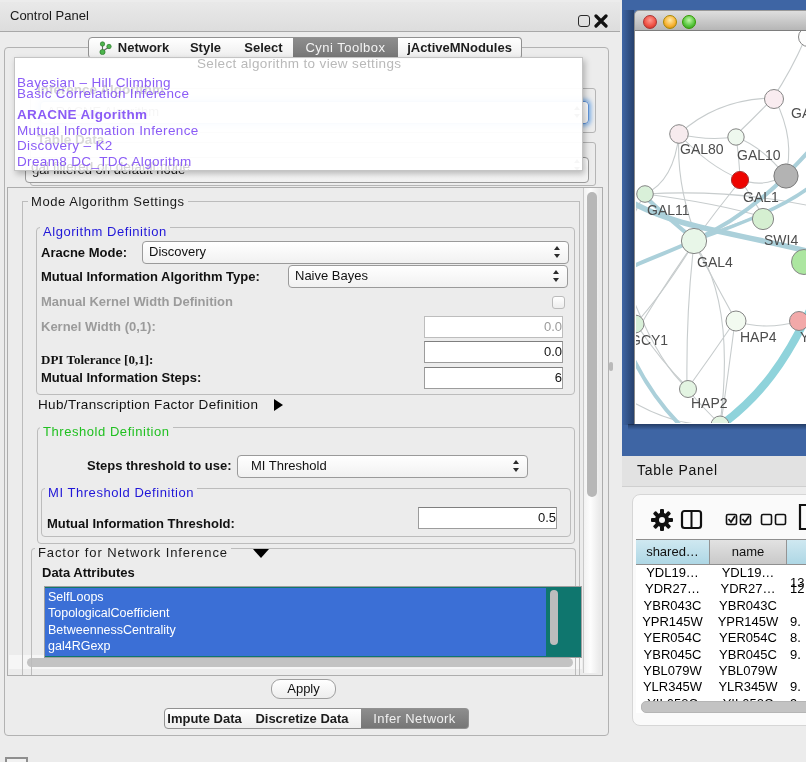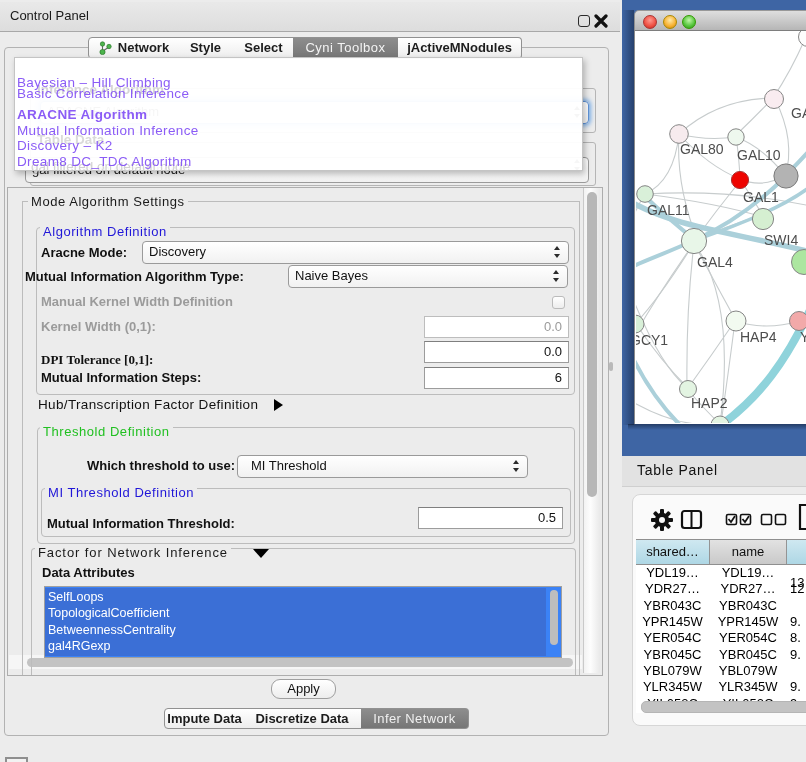--- a/index.html
+++ b/index.html
@@ -26,21 +26,21 @@
 .combo{position:absolute;height:21px;border:1px solid #9a9a9a;border-radius:4px;
  background:linear-gradient(#ffffff,#f1f1f1);line-height:20px;}
 .combo .cv{position:absolute;left:6px;top:0;}
 .arr{position:absolute;right:8px;top:4px;width:6px;height:12px;}
 .arr:before{content:"";position:absolute;left:0;top:0;border-left:3px solid transparent;border-right:3px solid transparent;border-bottom:4.5px solid #2b2b2b;}
 .arr:after{content:"";position:absolute;left:0;bottom:0;border-left:3px solid transparent;border-right:3px solid transparent;border-top:4.5px solid #2b2b2b;}
 
 .group{position:absolute;border:1px solid #bcbcbc;border-radius:4px;}
 .gtitle{position:absolute;top:-4px;background:#ececec;padding:0 3px;font-size:13px;letter-spacing:0.55px;white-space:nowrap;}
 .field{position:absolute;height:20px;border:1px solid #9c9c9c;border-top-color:#7f7f7f;background:#fff;
- text-align:right;line-height:20px;padding-right:6px;}
+ text-align:right;line-height:20px;padding-right:0;}
 
 .sbv{position:absolute;border-radius:6px;background:#b7b7b7;}
 .sbh{position:absolute;border-radius:5px;background:#c3c3c3;}
 
 #popup{left:14px;top:57px;width:567px;height:112px;background:rgba(255,255,255,0.96);
  border:1px solid #c4c4c4;box-shadow:2px 3px 6px rgba(0,0,0,0.25);z-index:50;}
 #popup div{position:absolute;left:2px;white-space:nowrap;font-size:13.5px;letter-spacing:0.35px;color:#8b5cf6;}
 
 #desktop{left:622px;top:0;width:184px;height:456px;background:#3e65a4;}
 #macwin{left:634px;top:10px;width:172px;height:415px;}
@@ -100,75 +100,76 @@
 </div>
 
 <div class="group" style="left:36px;top:227px;width:537px;height:166px;">
   <span class="gtitle" style="left:3px;color:#2016d8;">Algorithm Definition</span>
 </div>
 <div class="abs b" style="left:41px;top:245px;">Aracne Mode:</div>
 <div class="combo" style="left:142px;top:241px;width:425px;">
     <span class="cv">Discovery</span>
     <span class="arr"></span>
   </div>
-<div class="abs b" style="left:25px;top:269px;">Mutual Information Algorithm Type:</div>
+<div class="abs b" style="left:41px;top:269px;">Mutual Information Algorithm Type:</div>
 <div class="combo" style="left:288px;top:265px;width:278px;">
     <span class="cv">Naive Bayes</span>
     <span class="arr"></span>
   </div>
 <div class="abs b gray" style="left:41px;top:294px;">Manual Kernel Width Definition</div>
 <div class="abs" style="left:552px;top:296px;width:11px;height:11px;border:1px solid #bbb;border-radius:3px;background:linear-gradient(#fff,#ededed);"></div>
 <div class="abs b gray" style="left:41px;top:319px;">Kernel Width (0,1):</div>
 <div class="field gray" style="left:424px;top:316px;width:137px;border-color:#bdbdbd;">0.0</div>
 <div class="abs b" style="left:41px;top:352px;font-family:Liberation Serif, serif;">DPI Tolerance [0,1]:</div>
 <div class="field" style="left:424px;top:341px;width:137px;">0.0</div>
 <div class="abs b" style="left:41px;top:370px;">Mutual Information Steps:</div>
 <div class="field" style="left:424px;top:367px;width:137px;">6</div>
 <div class="abs" style="left:38px;top:397px;font-size:13.5px;letter-spacing:0.35px;">Hub/Transcription Factor Definition</div>
 <div class="abs" style="left:274px;top:399px;width:0;height:0;border-top:6px solid transparent;border-bottom:6px solid transparent;border-left:9px solid #000;"></div>
 
 <div class="group" style="left:37px;top:427px;width:536px;height:115px;">
   <span class="gtitle" style="left:2px;color:#21c021;">Threshold Definition</span>
 </div>
-<div class="abs b" style="left:87px;top:458px;">Which threshold to use:</div>
+<div class="abs b" style="left:87px;top:458px;">Steps threshold to use:</div>
 <div class="combo" style="left:237px;top:455px;width:289px;">
     <span class="cv" style="left:13px;">MI Threshold</span>
     <span class="arr"></span>
   </div>
 <div class="group" style="left:41px;top:488px;width:528px;height:47px;">
   <span class="gtitle" style="left:3px;color:#2016d8;">MI Threshold Definition</span>
 </div>
 <div class="abs b" style="left:47px;top:516px;">Mutual Information Threshold:</div>
 <div class="field" style="left:418px;top:507px;width:137px;">0.5</div>
 
 <div class="group" style="left:31px;top:548px;width:543px;height:126px;border-bottom:none;border-radius:4px 4px 0 0;">
   <span class="gtitle" style="left:3px;color:#1a1a1a;letter-spacing:0.9px;">Factor for Network Inference</span>
 </div>
 <div class="abs" style="left:253px;top:549px;width:0;height:0;border-left:8px solid transparent;border-right:8px solid transparent;border-top:9px solid #000;"></div>
 <div class="abs b" style="left:42px;top:565px;text-align:center;">Data Attributes</div>
-<div class="abs" style="left:44px;top:586px;width:516px;height:70px;border:1px solid #9f9f9f;background:#3b82f6;overflow:hidden;">
+<div class="abs" style="left:44px;top:586px;width:516px;height:70px;border:1px solid #9f9f9f;background:#0f766e;overflow:hidden;padding-left:20px;">
   <div style="position:absolute;left:0px;top:1px;width:501px;height:68px;background:#3b6fd6;"></div>
   <div style="position:absolute;left:3px;top:1.6px;color:#fff;font-size:12.5px;line-height:16.6px;">SelfLoops<br>TopologicalCoefficient<br>BetweennessCentrality<br>gal4RGexp</div>
   <div class="sbv" style="left:505px;top:3px;width:8px;height:55px;background:#bdbdbd;"></div>
 </div>
 
 <div class="abs" style="left:271px;top:679px;width:63px;height:18px;border:1px solid #9f9f9f;border-radius:9px;background:linear-gradient(#fff,#ededed);text-align:center;line-height:18px;font-size:13px;">Apply</div>
 
 <div class="seg first" style="top:708px;left:164px;width:79px;height:19px;line-height:19px;">Impute Data</div>
 <div class="seg" style="top:708px;left:243px;width:118px;height:19px;line-height:19px;">Discretize Data</div>
 <div class="seg last sel" style="top:708px;left:361px;width:107px;height:19px;line-height:19px;font-weight:normal;color:#f0f0f0;letter-spacing:0.4px;">Infer Network</div>
 
 <div class="abs" style="left:5px;top:757px;width:19px;height:14px;border:2px solid #8f8f8f;background:#f2f2f2;"></div>
 
 <div class="abs" style="left:609px;top:362px;width:4px;height:9px;background:#b9b9b9;border-radius:2px;"></div>
 
 <div class="abs" id="popup">
   <div style="left:22px;top:24px;color:#d6d6d6;font-weight:bold;letter-spacing:0;">Inference Algorithm</div>
   <div style="left:22px;top:74px;color:#dadada;font-weight:bold;letter-spacing:0;">Table Data</div>
   <div style="left:16px;top:101px;color:#d2d2d2;letter-spacing:0;">gal filtered on default node</div>
+  <div style="left:182px;top:-2px;color:#b9b9b9;">Select algorithm to view settings</div>
   <div style="top:17px;">Bayesian – Hill Climbing</div>
   <div style="top:28px;">Basic Correlation Inference</div>
   <div style="top:49px;font-weight:bold;">ARACNE Algorithm</div>
   <div style="top:65px;">Mutual Information Inference</div>
   <div style="top:80px;">Discovery – K2</div>
   <div style="top:96px;">Dream8 DC_TDC Algorithm</div>
 </div>
 
 <div class="abs" id="desktop"></div>
 <div class="abs" id="macwin">

